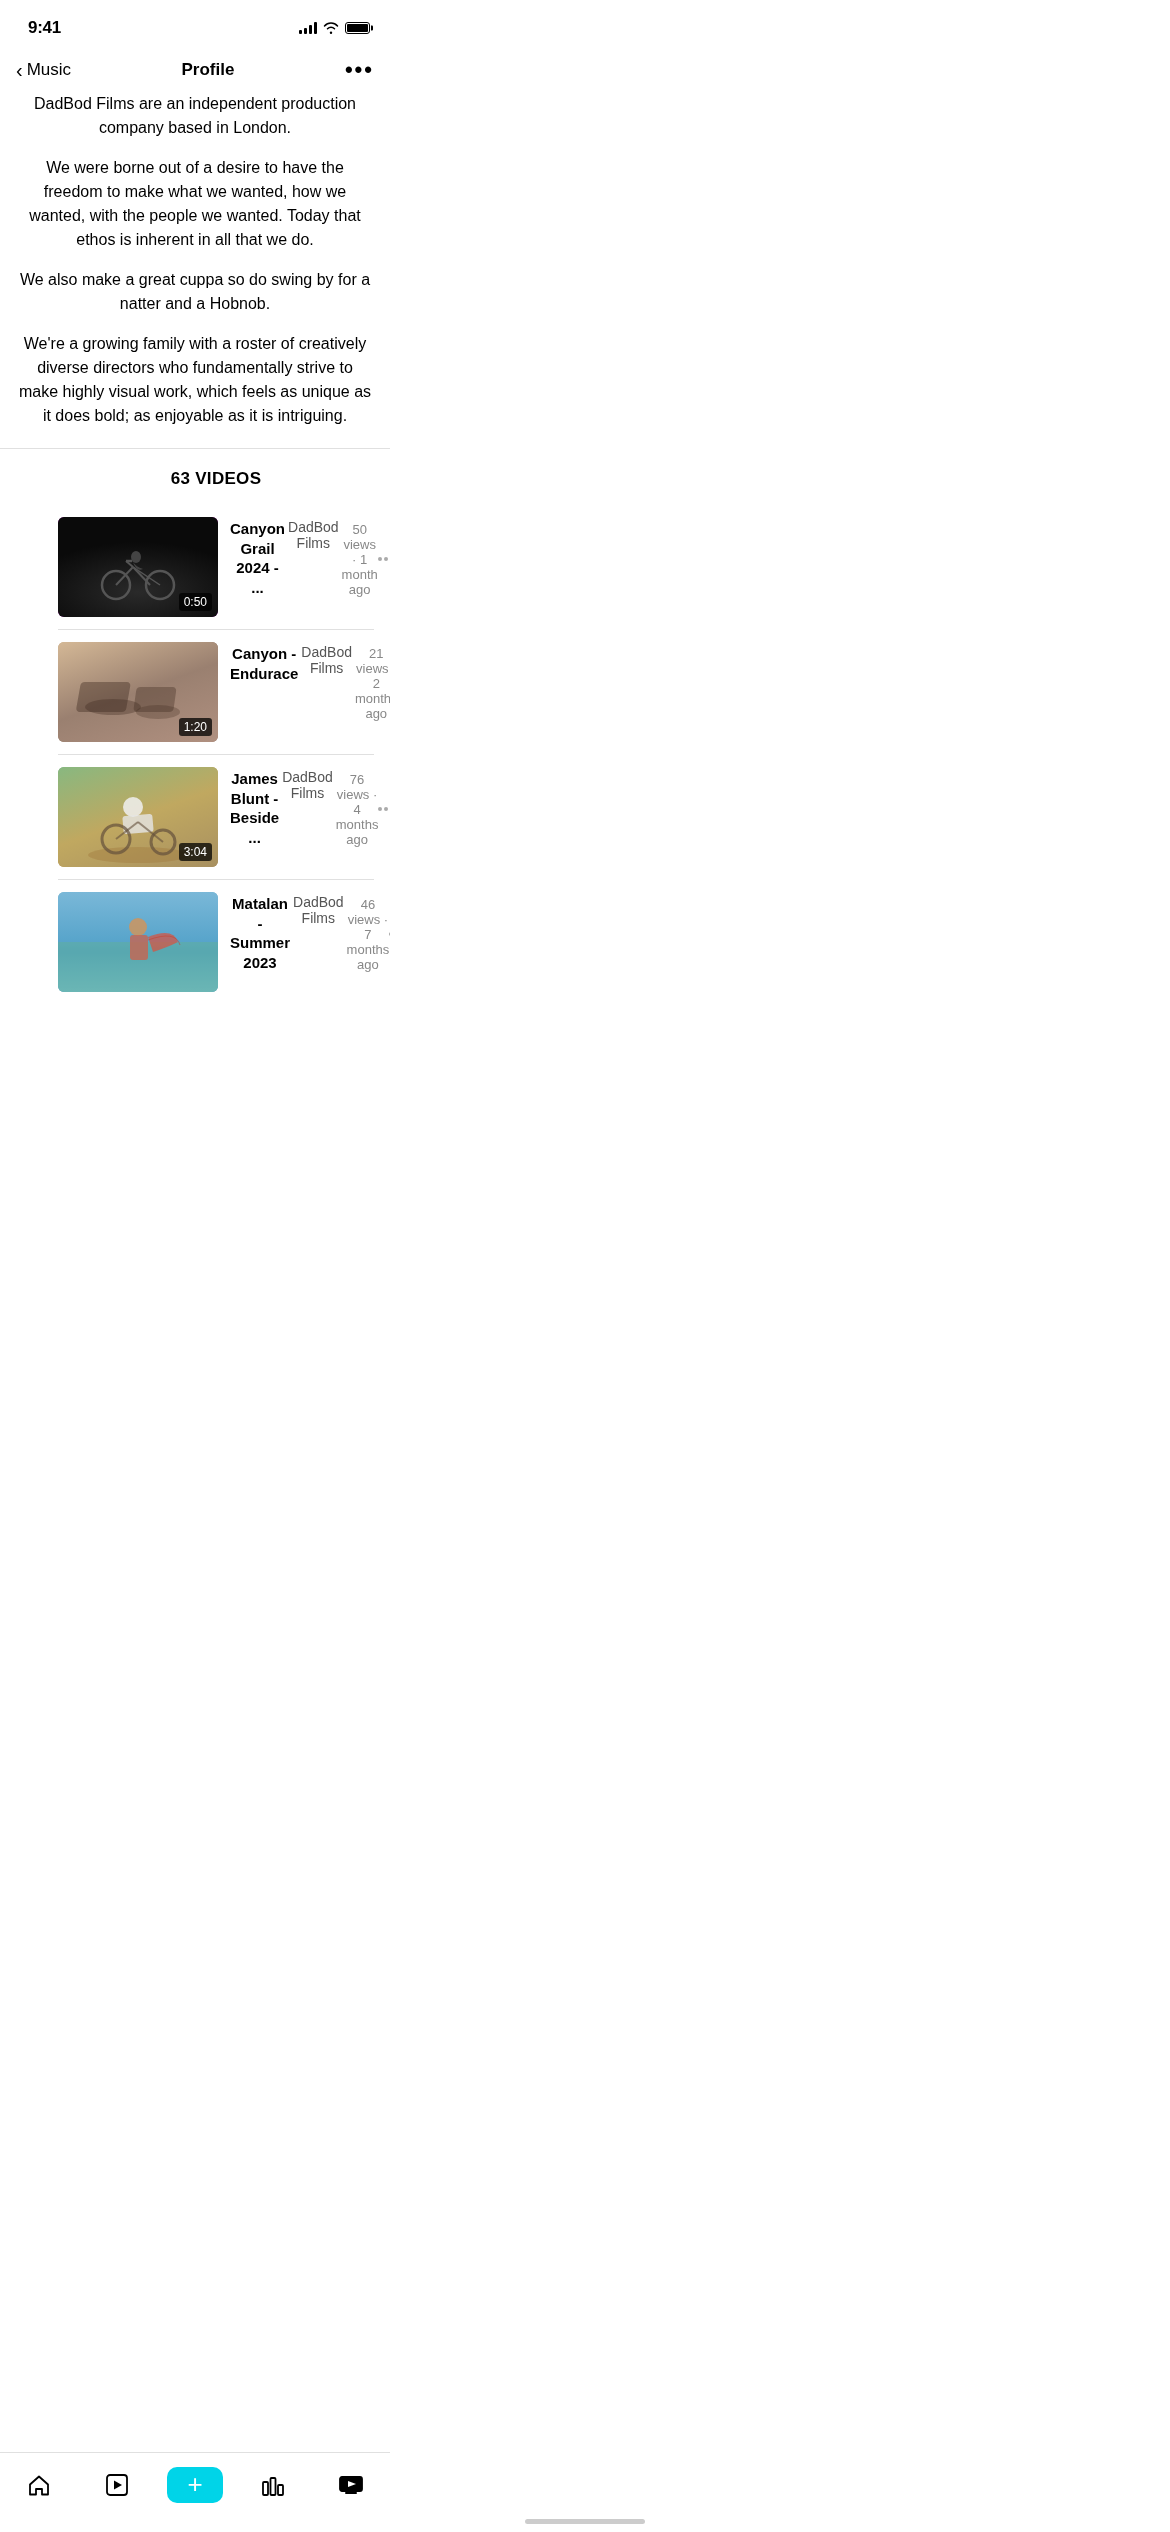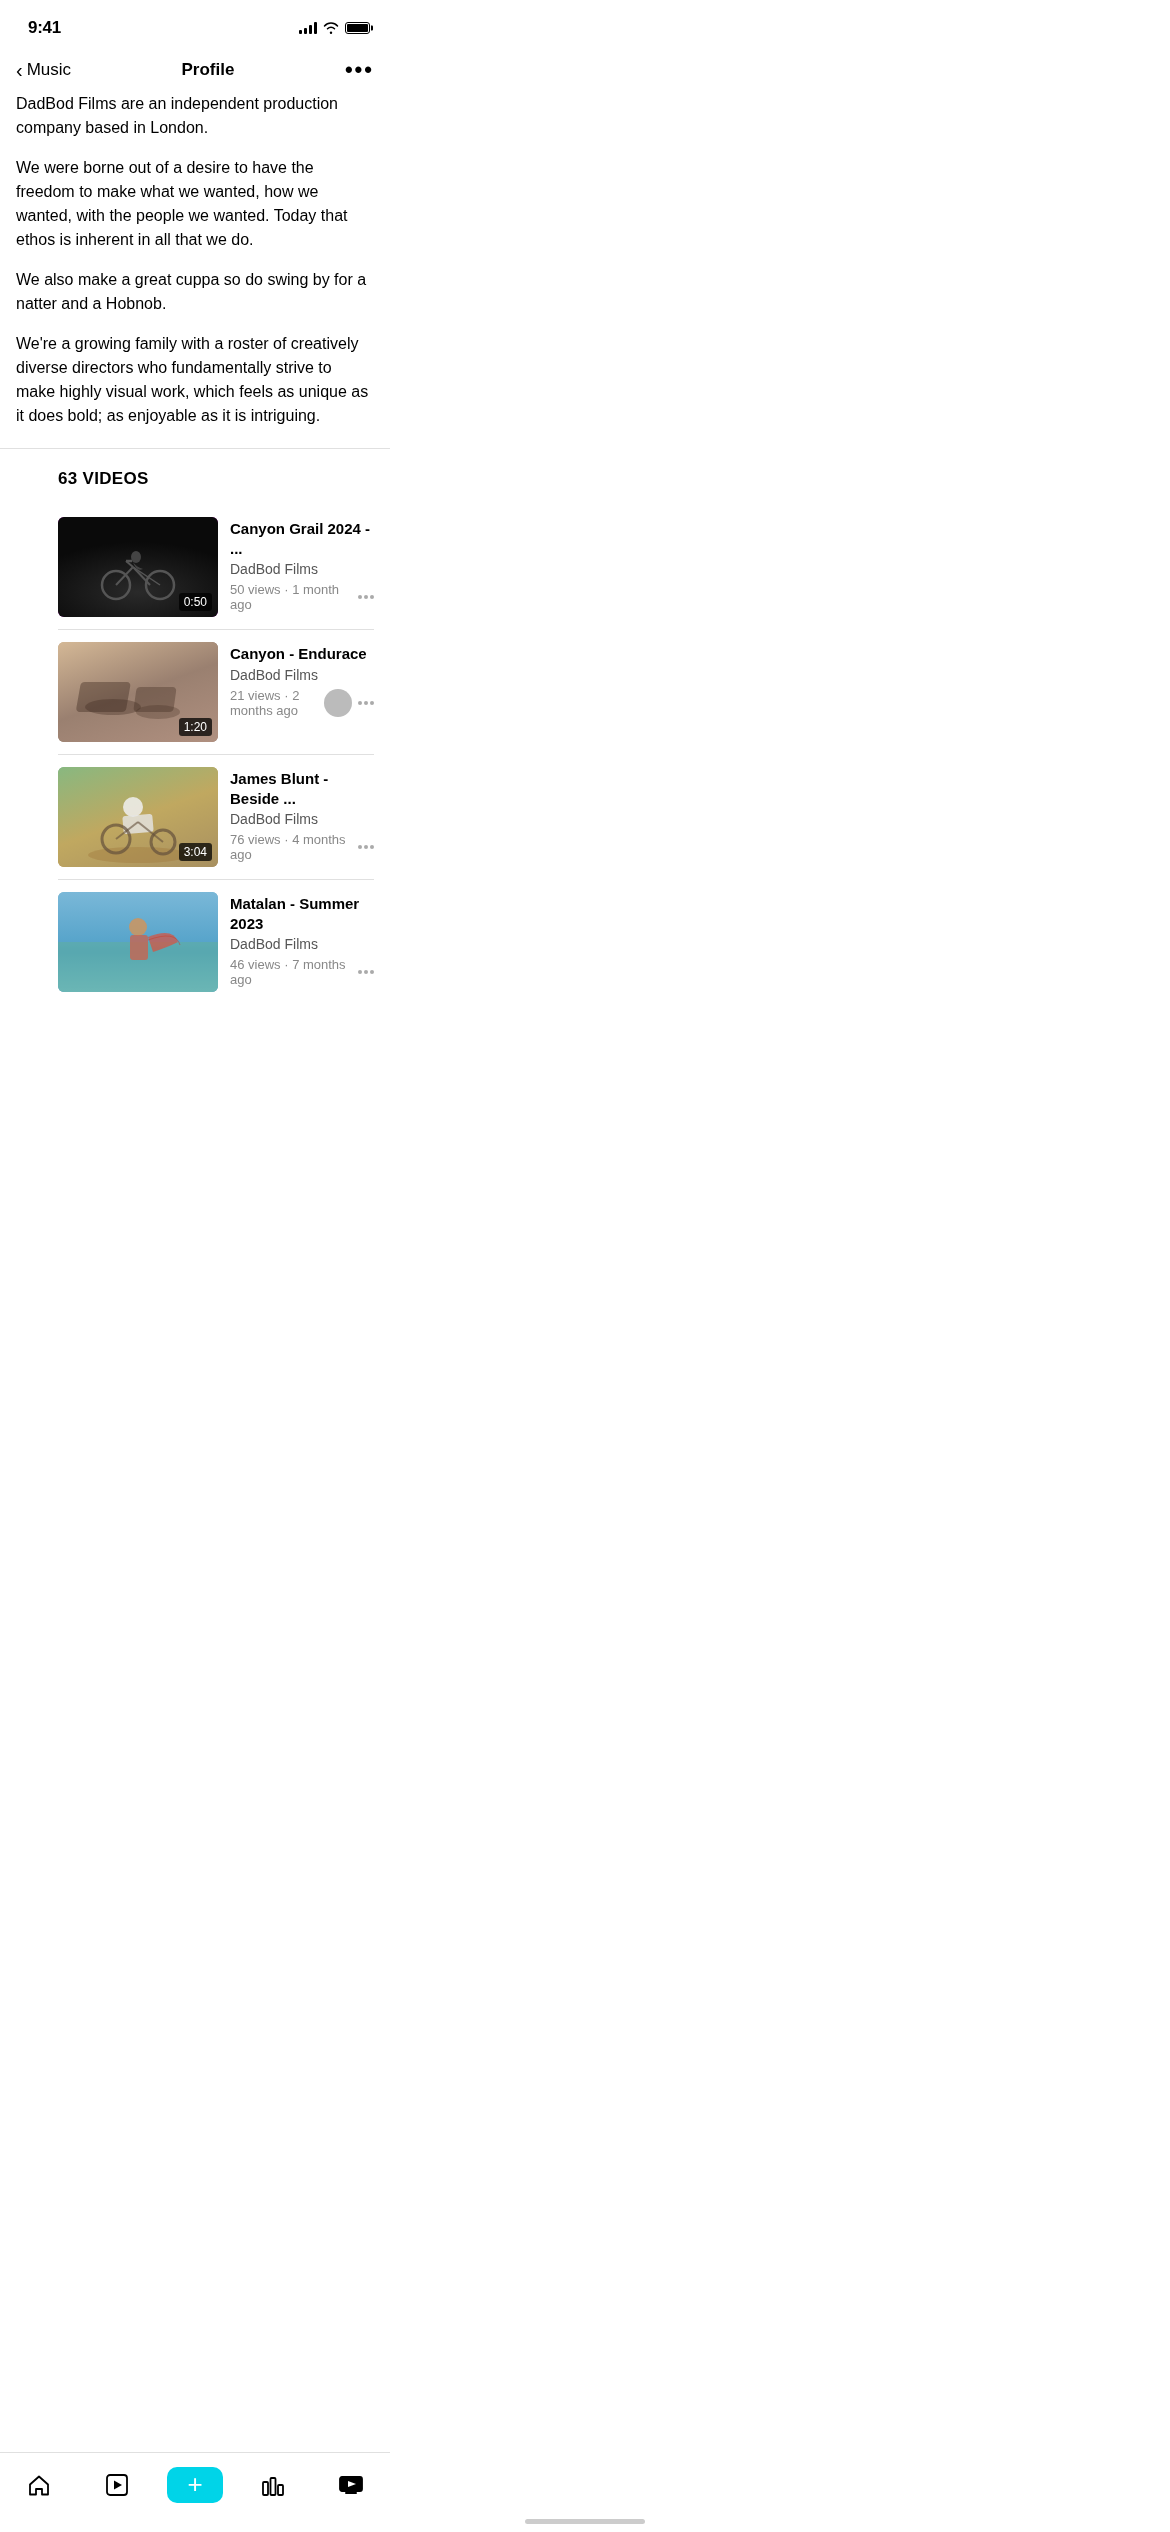--- a/index.html
+++ b/index.html
@@ -166,21 +166,21 @@
       background: rgba(0,0,0,0.75);
       color: #fff;
       font-size: 12px;
       font-weight: 500;
       padding: 2px 5px;
       border-radius: 3px;
     }
     .video-info {
       flex: 1;
       display: flex;
-      flex-direction: column;
+      flex-direction: row;
       gap: 3px;
       padding-top: 2px;
     }
     .video-title {
       font-size: 15px;
       font-weight: 600;
       color: #000;
       line-height: 1.3;
     }
     .video-channel {
@@ -298,20 +298,21 @@
       transform: translateX(-50%);
       width: 120px;
       height: 5px;
       background: #000;
       border-radius: 3px;
       opacity: 0.2;
     }
 
     .content-scroll {
       padding-bottom: 90px;
+      text-align: center;
     }
 
     
     svg { display: block; }
   </style>
 </head>
 <body>
 
 <div class="status-bar">
   <span class="status-time">9:41</span>

